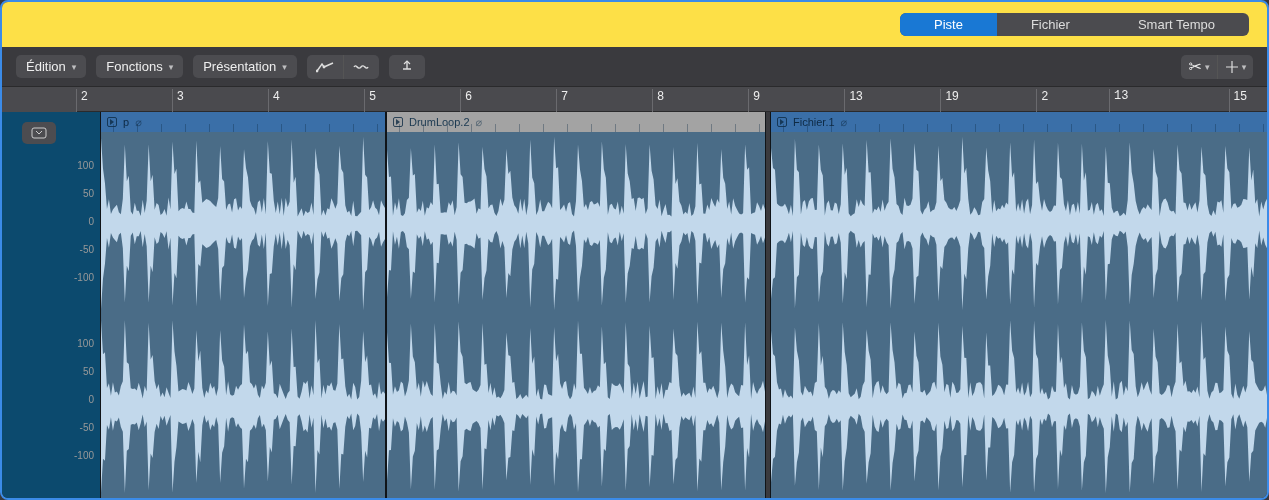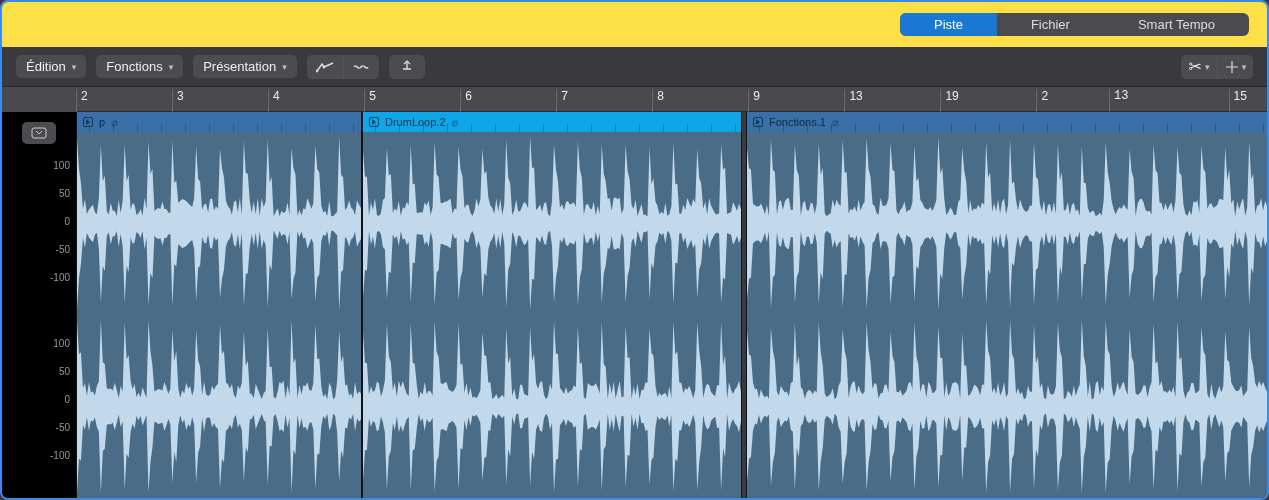--- a/index.html
+++ b/index.html
@@ -103,23 +103,23 @@
   border-left: 1px solid #6a6a6e;
   padding-left: 4px;
   height: 23px;
 }
 .track-area {
   display: flex;
   height: calc(500px - 45px - 40px - 25px - 4px);
   position: relative;
 }
 .gutter-track {
-  width: 74px;
+  width: 98px;
   flex-shrink: 0;
-  background: #000000;
+  background: #0c4a6e;
   position: relative;
 }
 .catch-btn {
   position: absolute;
   top: 10px;
   left: 20px;
   width: 34px;
   height: 22px;
   background: #4c4c50;
   border-radius: 5px;
@@ -158,21 +158,21 @@
   gap: 6px;
   padding: 0 6px;
   background: #3a6fa8;
   font-size: 11px;
   color: #0e2a44;
 }
 .region-header .play {
   width:10px;height:10px;border:1px solid #0e2a44cc;border-radius:2px;position:relative;
 }
 .region-header .play::after{content:"";position:absolute;left:2px;top:1px;border-left:4px solid #0e2a44cc;border-top:3px solid transparent;border-bottom:3px solid transparent;}
-.region-header.sel { background: #0ea5e9; color:#1a3850; }
+.region-header.sel { background: #a3a3a3; color:#1a3850; }
 .region-header .stereo { font-size:11px;opacity:.6; }
 .wave-stack {
   position: absolute;
   top: 20px;
   left: 0;
   right: 0;
   bottom: 0;
   display: flex;
   flex-direction: column;
 }
@@ -359,21 +359,21 @@
           <div class="wave-ch">
             <svg class="wave" viewBox="0 0 380 170" preserveAspectRatio="none">
               <path d="M0 85 L0 15.77380176183128 L2 44.40657900377229 L4 44.57847736625514 L6 74.02191150120028 L8 66.26975227194788 L10 71.57176099537037 L12 69.91489754801097 L14 61.68297365826474 L16 63.70887512860082 L18 75.7184507244513 L20 70.46106772976681 L22 60.821834169238684 L24 7.993514338991773 L26 38.56881923010974 L28 43.87482253086419 L30 69.68392513288752 L32 62.97354059499314 L34 75.89695363940329 L36 60.80667969821674 L38 67.43375272205076 L40 61.28994740226338 L42 67.76166805984225 L44 73.41550420096021 L46 75.34545273919753 L48 7.391004693930057 L50 44.095874271262005 L52 45.56376028806585 L54 64.03001283864883 L56 78.10029188100137 L58 71.01066480195473 L60 74.06920258916324 L62 61.99916141546639 L64 73.34620486111112 L66 70.33229280264061 L68 71.10623696844993 L70 74.73592316100823 L72 5.891272826646087 L74 34.07107746056242 L76 38.87862397119342 L78 62.98184128515089 L80 64.27667279663923 L82 62.83456114969136 L84 62.32913288751715 L86 69.06586640517833 L88 70.2693141718107 L90 71.58699161951303 L92 69.45493269890261 L94 64.91491210133745 L96 7.531818737139929 L98 46.17776213134431 L100 45.35274691358025 L102 72.46107713906035 L104 62.954350008573385 L106 75.05530934927984 L108 67.03813725994513 L110 76.79053435785323 L112 75.74594200102881 L114 77.4474311771262 L116 74.38325805898491 L118 69.56908622685185 L120 16.350142425411534 L122 37.349261616941014 L124 38.06946244855967 L126 62.8593870670439 L128 62.28999018347051 L130 78.06457606738684 L132 76.35288237311386 L134 73.32983194015775 L136 77.9327550154321 L138 76.07027814214678 L140 74.0478797153635 L142 76.8551122042181 L144 12.158743891460915 L146 45.26890925068587 L148 38.56210390946502 L150 75.62843773576817 L152 68.20525998799727 L154 77.784027970679 L156 78.43003489368999 L158 64.60542581875858 L160 64.98641988168724 L162 73.37719918124142 L164 74.37046433470508 L166 74.92965670010288 L168 11.107623135288065 L170 43.02003836591221 L172 36.06400462962963 L174 63.39489581189986 L176 68.8568260888203 L178 62.37033172582305 L180 61.426261488340195 L182 74.30398266032236 L184 78.3586032664609 L186 75.28986096107681 L188 63.50767858367627 L190 69.71438638117284 L192 5.12178015689301 L194 35.98598229595336 L196 35.958497942386835 L198 67.61042796210563 L200 70.16635515260631 L202 73.2751539994856 L204 66.79322882373114 L206 72.81716913151577 L208 70.67597183641975 L210 69.96493014831961 L212 65.14618912894376 L214 67.13096791409464 L216 10.351214956275726 L218 45.70007437414266 L220 43.62891718106996 L222 76.43170085305212 L224 78.05551384602195 L226 63.12516145833334 L228 64.92260356652949 L230 66.06665189900548 L232 65.62519225823046 L234 63.32407340963648 L236 67.44266263717421 L238 73.10106796553498 L240 6.6084275334362275 L242 45.245647933813444 L244 48.30859567901234 L246 78.01538115140603 L248 62.91596883573388 L250 73.37202076903293 L252 61.736052383401926 L254 77.73909762945816 L256 69.12793119855968 L258 61.2889574116941 L260 76.3187657750343 L262 75.78135320216049 L264 10.043417888374492 L266 40.00603630829903 L268 39.23086676954733 L270 78.28313552383402 L272 66.19938678840877 L274 74.40739859825104 L276 63.15524194101509 L278 78.22617298954047 L280 69.34085532407407 L282 69.78124882115912 L284 62.16616520919067 L286 63.32849029063786 L288 12.58118602109053 L290 35.36457283093278 L292 37.929063786008236 L294 65.39163063700275 L296 76.0624343707133 L298 72.15296161265432 L300 75.10183890603567 L302 73.44954464591906 L304 72.18563130144032 L306 76.95761430469821 L308 66.43652760631002 L310 77.19414589763375 L312 6.14673193158437 L314 36.704590835048016 L316 33.6365200617284 L318 63.02753315757887 L320 62.896778249314124 L322 72.53037647890946 L324 67.96750994513032 L326 69.33087926526063 L328 65.81892579732511 L330 70.97472052897805 L332 77.28651963305899 L334 70.00498668981481 L336 6.890055619855971 L338 33.259423653978054 L340 47.88656893004116 L342 77.11250975222909 L344 68.15408509087791 L346 63.696309863683126 L348 65.43892172496571 L350 71.79184351423183 L352 73.92740547839506 L354 75.51923416066529 L356 65.10780795610425 L358 65.44767933384774 L360 6.736157085905361 L362 46.56240462105624 L364 37.61254372427984 L366 78.03822708762003 L368 62.22602156207133 L370 69.33742843364197 L372 73.43774091220851 L374 68.98910405949931 L376 66.90273701131687 L378 60.98282186642662 L380 71.35205924211249 L380 98.64794075788751 L378 109.01717813357338 L376 103.09726298868313 L374 101.01089594050069 L372 96.56225908779149 L370 100.66257156635803 L368 107.77397843792866 L366 91.96177291237997 L364 132.38745627572015 L362 123.43759537894377 L360 163.26384291409465 L358 104.55232066615226 L356 104.89219204389575 L354 94.48076583933471 L352 96.07259452160494 L350 98.20815648576817 L348 104.56107827503429 L346 106.30369013631687 L344 101.84591490912209 L342 92.88749024777091 L340 122.11343106995884 L338 136.74057634602195 L336 163.10994438014404 L334 99.99501331018519 L332 92.71348036694101 L330 99.02527947102195 L328 104.18107420267489 L326 100.66912073473937 L324 102.03249005486968 L322 97.46962352109054 L320 107.10322175068588 L318 106.97246684242113 L316 136.3634799382716 L314 133.295409164952 L312 163.85326806841562 L310 92.80585410236625 L308 103.56347239368998 L306 93.04238569530179 L304 97.81436869855968 L302 96.55045535408094 L300 94.89816109396433 L298 97.84703838734568 L296 93.9375656292867 L294 104.60836936299725 L292 132.07093621399176 L290 134.6354271690672 L288 157.41881397890947 L286 106.67150970936214 L284 107.83383479080933 L282 100.21875117884088 L280 100.65914467592593 L278 91.77382701045953 L276 106.84475805898491 L274 95.59260140174896 L272 103.80061321159123 L270 91.71686447616598 L268 130.76913323045267 L266 129.99396369170097 L264 159.9565821116255 L262 94.21864679783951 L260 93.6812342249657 L258 108.7110425883059 L256 100.87206880144032 L254 92.26090237054184 L252 108.26394761659807 L250 96.62797923096707 L248 107.08403116426612 L246 91.98461884859397 L244 121.69140432098766 L242 124.75435206618656 L240 163.3915724665638 L238 96.89893203446502 L236 102.55733736282579 L234 106.67592659036352 L232 104.37480774176954 L230 103.93334810099452 L228 105.07739643347051 L226 106.87483854166666 L224 91.94448615397805 L222 93.56829914694788 L220 126.37108281893003 L218 124.29992562585734 L216 159.64878504372427 L214 102.86903208590536 L212 104.85381087105624 L210 100.03506985168039 L208 99.32402816358025 L206 97.18283086848423 L204 103.20677117626886 L202 96.7248460005144 L200 99.83364484739369 L198 102.38957203789437 L196 134.04150205761317 L194 134.01401770404664 L192 164.878219843107 L190 100.28561361882716 L188 106.49232141632373 L186 94.71013903892319 L184 91.6413967335391 L182 95.69601733967764 L180 108.5737385116598 L178 107.62966827417695 L176 101.1431739111797 L174 106.60510418810014 L172 133.93599537037036 L170 126.9799616340878 L168 158.89237686471193 L166 95.07034329989712 L164 95.62953566529492 L162 96.62280081875858 L160 105.01358011831276 L158 105.39457418124142 L156 91.56996510631001 L154 92.215972029321 L152 101.79474001200273 L150 94.37156226423183 L148 131.437896090535 L146 124.73109074931412 L144 157.84125610853908 L142 93.1448877957819 L140 95.9521202846365 L138 93.92972185785322 L136 92.0672449845679 L134 96.67016805984225 L132 93.64711762688614 L130 91.93542393261316 L128 107.71000981652949 L126 107.1406129329561 L124 131.93053755144032 L122 132.65073838305898 L120 153.64985757458845 L118 100.43091377314815 L116 95.61674194101509 L114 92.5525688228738 L112 94.25405799897119 L110 93.20946564214677 L108 102.96186274005487 L106 94.94469065072016 L104 107.04564999142661 L102 97.53892286093965 L100 124.64725308641975 L98 123.82223786865569 L96 162.46818126286007 L94 105.08508789866255 L92 100.54506730109739 L90 98.41300838048697 L88 99.7306858281893 L86 100.93413359482167 L84 107.67086711248285 L82 107.16543885030865 L80 105.72332720336077 L78 107.01815871484911 L76 131.1213760288066 L74 135.92892253943756 L72 164.1087271733539 L70 95.26407683899177 L68 98.89376303155007 L66 99.66770719735939 L64 96.65379513888888 L62 108.00083858453361 L60 95.93079741083676 L58 98.98933519804527 L56 91.89970811899863 L54 105.96998716135117 L52 124.43623971193415 L50 125.904125728738 L48 162.60899530606994 L46 94.65454726080247 L44 96.58449579903979 L42 102.23833194015775 L40 108.71005259773662 L38 102.56624727794924 L36 109.19332030178326 L34 94.10304636059671 L32 107.02645940500686 L30 100.31607486711248 L28 126.1251774691358 L26 131.43118076989026 L24 162.00648566100824 L22 109.17816583076132 L20 99.53893227023319 L18 94.2815492755487 L16 106.29112487139918 L14 108.31702634173526 L12 100.08510245198903 L10 98.42823900462963 L8 103.73024772805212 L6 95.97808849879972 L4 125.42152263374486 L2 125.5934209962277 L0 154.2261982381687 Z"></path>
             </svg>
           </div>
         </div>
       </div>
       <div class="region" style="left: 670px; width: 560px;">
         <div class="region-header">
           <span class="play"></span>
-          <span>Fonctions.1</span>
+          <span>Fichier.1</span>
           <span class="stereo">⌀</span>
         </div>
         <div class="ticks">
           <div class="tick" style="left: 12px;"></div>
           <div class="tick" style="left: 36px;"></div>
           <div class="tick" style="left: 60px;"></div>
           <div class="tick" style="left: 84px;"></div>
           <div class="tick" style="left: 108px;"></div>
           <div class="tick" style="left: 132px;"></div>
           <div class="tick" style="left: 156px;"></div>

